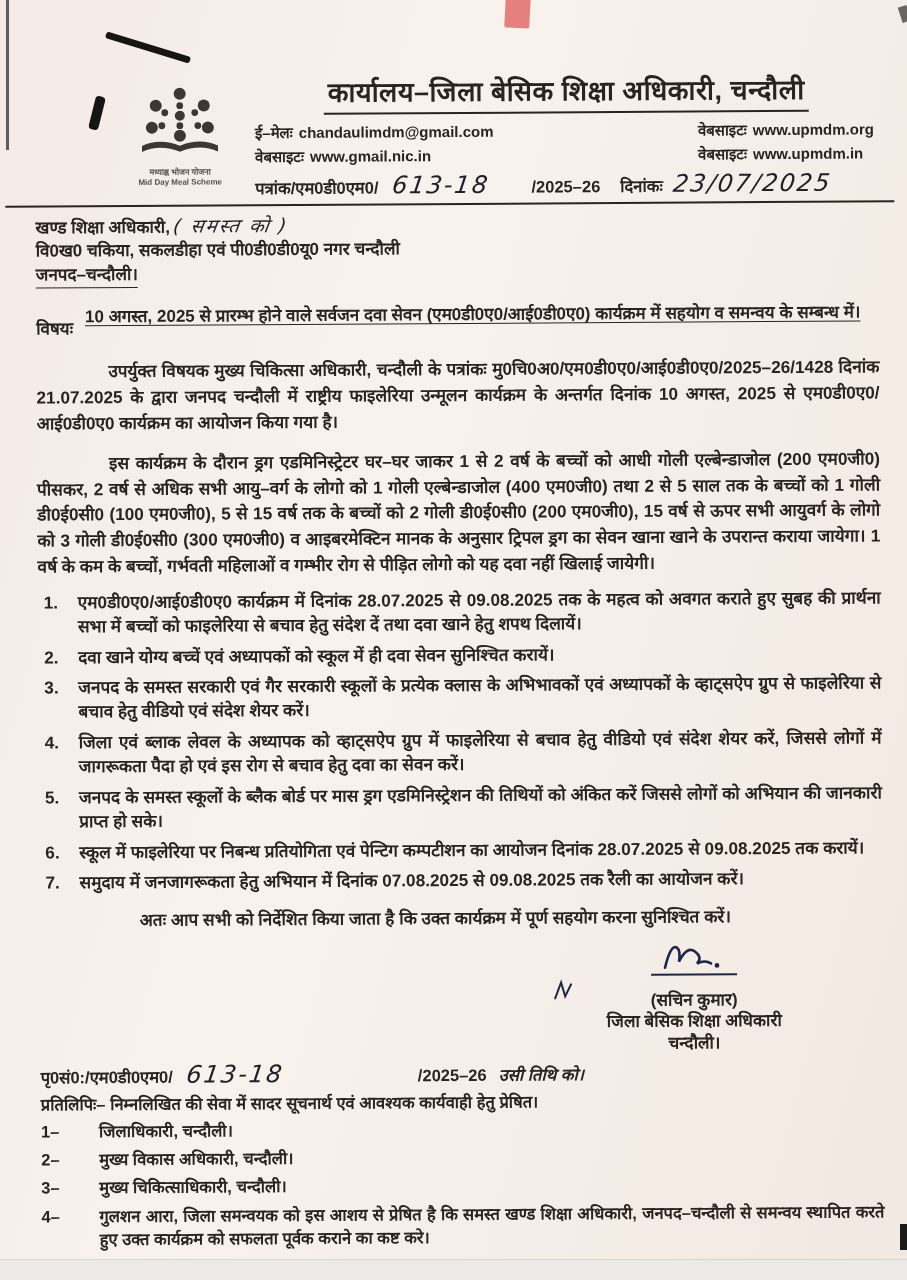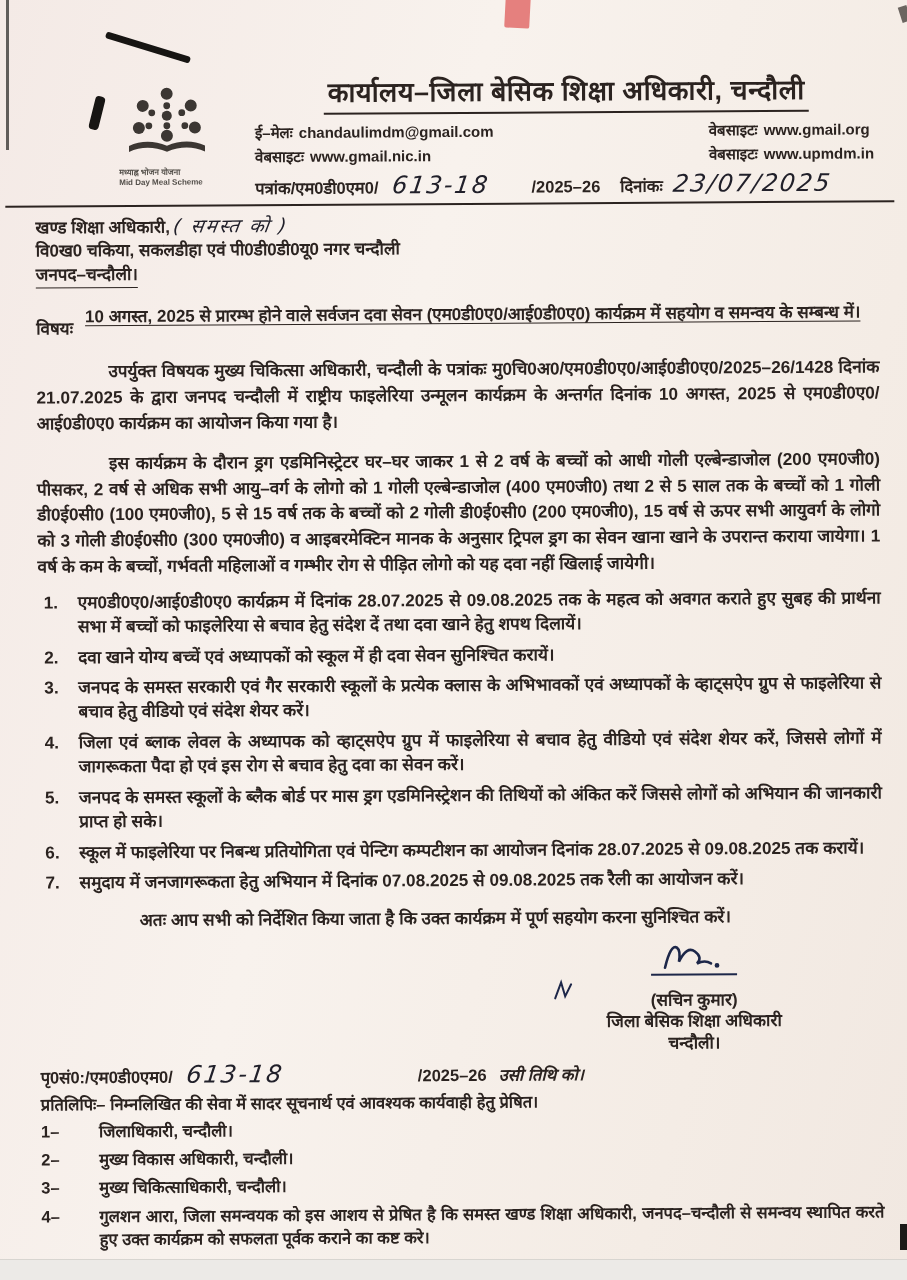--- a/index.html
+++ b/index.html
@@ -19,21 +19,21 @@
   .strip-bottom{position:absolute;left:0;bottom:0;width:100%;height:20px;background:#eceae7;border-top:1px solid #d8d5d0;}
   .staple-a{position:absolute;left:104px;top:44px;width:88px;height:7px;background:#171513;transform:rotate(17deg);border-radius:3px;}
   .staple-b{position:absolute;left:92px;top:96px;width:10px;height:34px;background:#171513;transform:rotate(14deg);border-radius:4px;}
   .pink-tab{position:absolute;left:505px;top:-4px;width:25px;height:32px;background:#e5807e;transform:rotate(3deg);border-radius:2px;}
   .edge-left{position:absolute;left:6px;top:0;width:3px;height:150px;background:#2f2d2b;opacity:.75;}
   .edge-right-mark{position:absolute;right:0;top:1224px;width:7px;height:26px;background:#1c1a18;}
   .corner-tr{position:absolute;right:-2px;top:6px;width:9px;height:16px;background:#6b6560;transform:rotate(-18deg);}
   .content{position:absolute;inset:0;padding:72px 26px 0 38px;transform:rotate(-0.35deg);box-sizing:border-box;}
   
   .header{display:flex;align-items:flex-start;gap:14px;margin-left:84px;}
-  .logo{width:122px;flex:0 0 auto;margin-top:6px;color:#4a443f;}
+  .logo{width:122px;flex:0 0 auto;text-align:center;margin-top:6px;color:#4a443f;}
   .logo-caption{font-size:8px;font-weight:bold;line-height:1.25;color:#54504b;}
   .header-text{flex:1;}
   .title-wrap{text-align:center;}
   .page-title{
     display:inline-block;font-size:27px;font-weight:bold;letter-spacing:.5px;
     border-bottom:2.5px solid #2b2320;padding:0 4px 3px 4px;
   }
   .contact{display:flex;justify-content:space-between;margin-top:7px;font-size:15px;font-weight:bold;}
   .contact .col{display:flex;flex-direction:column;gap:4px;}
   .contact .col.right{margin-right:4px;}
@@ -125,21 +125,21 @@
           <div class="col">
             <div>
               <span class="lbl">ई–मेलः</span><span>chandaulimdm@gmail.com</span>
             </div>
             <div>
               <span class="lbl">वेबसाइटः</span><span>www.gmail.nic.in</span>
             </div>
           </div>
           <div class="col right">
             <div>
-              <span class="lbl">वेबसाइटः</span><span>www.gmail.org</span>
+              <span class="lbl">वेबसाइटः</span><span>www.upmdm.org</span>
             </div>
             <div>
               <span class="lbl">वेबसाइटः</span><span>www.upmdm.in</span>
             </div>
           </div>
         </div>
         <div class="letter-row">
           <span>पत्रांक/एम0डी0एम0/</span>
           <span class="hand hand-big" style="margin:0 14px;">613-18</span>
           <span style="margin-left:28px;">/2025–26</span>

